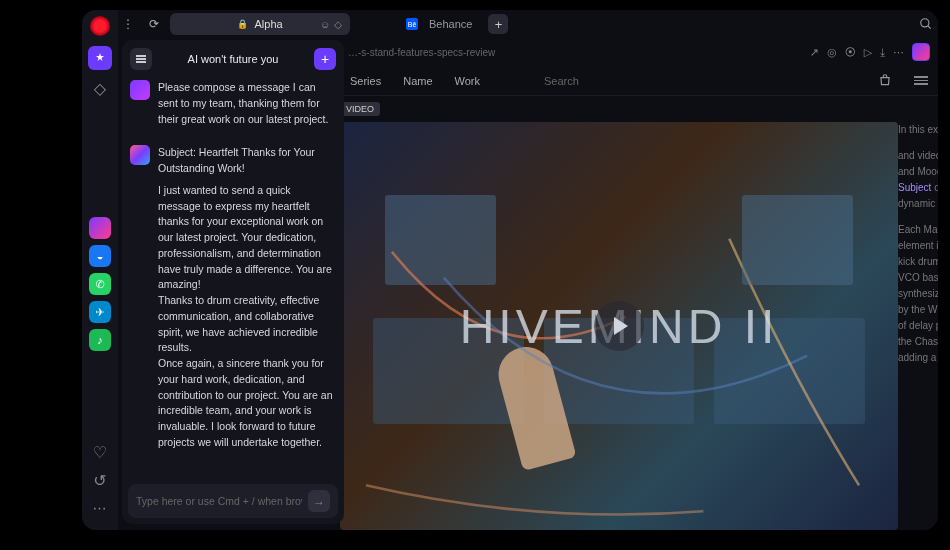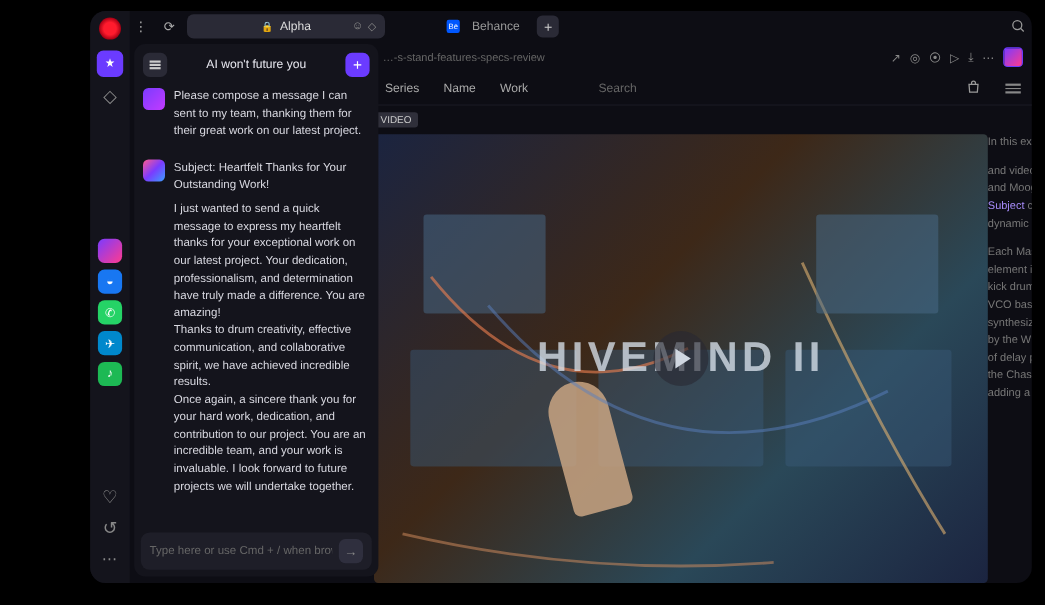--- a/index.html
+++ b/index.html
@@ -53,21 +53,21 @@
 .videoarea { flex: 1; display: flex; flex-direction: column; }
 .badge { align-self: flex-start; font-size: 9px; background: #2f2f3a; color: #ccc; padding: 2px 6px; border-radius: 3px; margin: 6px 0; }
 .video { flex: 1; background: linear-gradient(135deg, #1b2440 0%, #3d2818 40%, #2a4858 70%, #1b2440 100%); border-radius: 4px; position: relative; overflow: hidden; }
 .video::before, .video::after { content: ''; position: absolute; background: #4a6b8a; border-radius: 3px; opacity: 0.5; }
 .video::before { top: 18%; left: 8%; width: 20%; height: 22%; }
 .video::after { top: 18%; right: 8%; width: 20%; height: 22%; }
 .video .row2 { position: absolute; top: 48%; left: 6%; right: 6%; height: 26%; display: flex; gap: 4%; }
 .video .row2 div { flex: 1; background: #3a5a7a; border-radius: 3px; opacity: 0.45; }
 .video .hand { position: absolute; top: 55%; left: 30%; width: 55px; height: 120px; background: #c9a582; border-radius: 40px 40px 10px 10px; transform: rotate(-15deg); opacity: 0.85; }
 .video .cables { position: absolute; inset: 0; pointer-events: none; }
-.video .title { position: absolute; top: 50%; left: 50%; transform: translate(-50%, -50%); font-size: 38px; font-weight: 700; color: #dde6f0; letter-spacing: 4px; opacity: 0.75; white-space: nowrap; }
+.video .title { position: absolute; top: 50%; left: 50%; transform: translate(-50%, -50%); font-size: 48px; font-weight: 400; color: #dde6f0; letter-spacing: 4px; opacity: 0.75; white-space: nowrap; }
 .video .play { position: absolute; top: 50%; left: 50%; transform: translate(-50%, -50%); width: 50px; height: 50px; border-radius: 50%; background: rgba(40,40,50,0.6); display: flex; align-items: center; justify-content: center; }
 .video .play::after { content: ''; border-left: 14px solid #cfd6e0; border-top: 9px solid transparent; border-bottom: 9px solid transparent; margin-left: 3px; }
 .sidetext { width: 40px; font-size: 10px; color: #777; line-height: 1.6; overflow: hidden; padding-top: 26px; }
 .sidetext p { margin-bottom: 10px; white-space: nowrap; }
 .sidetext .hl { color: #a78bfa; }
 
 
 .aisidebar { position: absolute; top: 40px; left: 122px; width: 222px; bottom: 26px; background: #14141c; border-radius: 10px; z-index: 5; display: flex; flex-direction: column; padding: 6px; }
 .aihdr { display: flex; align-items: center; gap: 6px; padding: 2px; }
 .aihdr .burger { width: 22px; height: 22px; background: #2a2a36; border-radius: 6px; display: flex; align-items: center; justify-content: center; }

